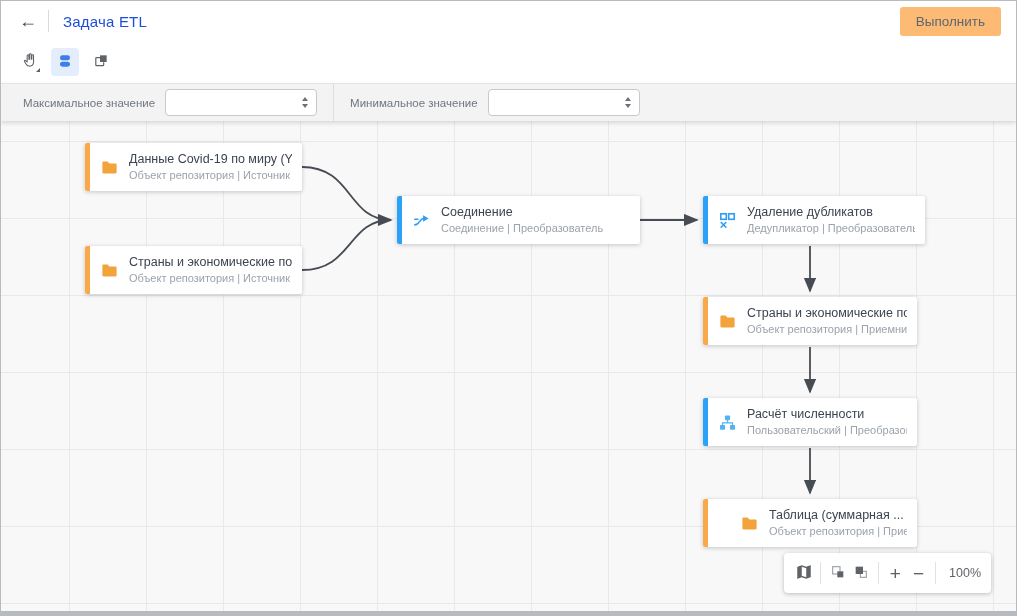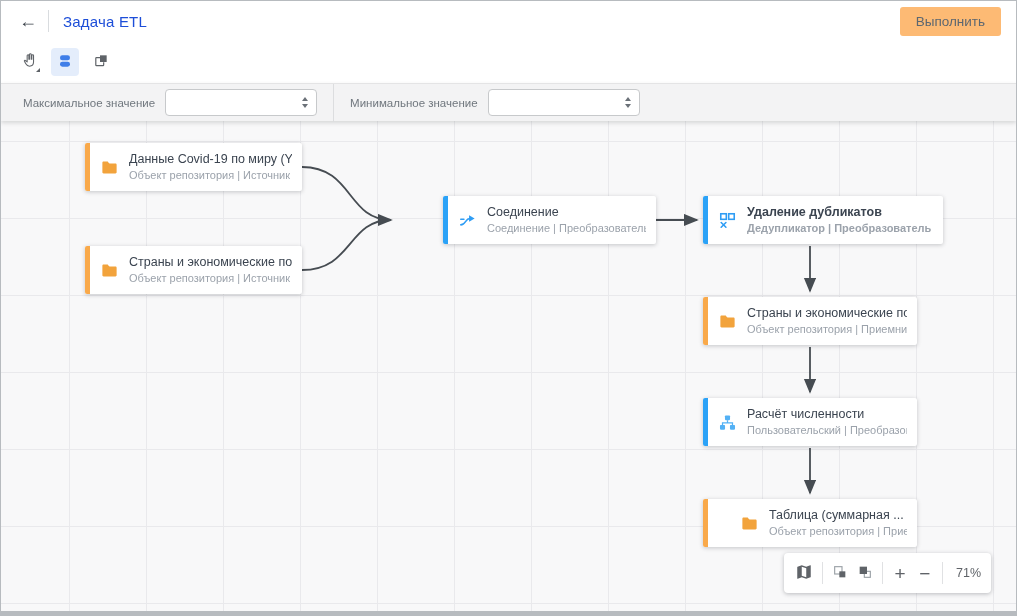--- a/index.html
+++ b/index.html
@@ -72,22 +72,22 @@
   }
   .node::before { content:""; position:absolute; left:0; top:0; bottom:0; width:5px; }
   .node.orange::before { background:#f9a94a; }
   .node.blue::before   { background:#2ba2f7; }
   .node-icon { flex:0 0 20px; height:20px; margin-right:10px; display:flex; align-items:center; justify-content:center; }
   .node-text { overflow:hidden; }
   .node-title { font-size:12.5px; color:#3b4450; line-height:17px; white-space:nowrap; overflow:hidden; }
   .node-subtitle { font-size:11px; color:#9ba2ab; line-height:15px; white-space:nowrap; overflow:hidden; }
   .n1 { left:84px;  top:22px;  }
   .n2 { left:84px;  top:125px; }
-  .n3 { left:396px; top:75px;  width:213px;margin-left:46px; }
-  .n4 { left:702px; top:75px;  width:240px;font-weight:bold; }
+  .n3 { left:396px; top:75px;  width:243px; }
+  .n4 { left:702px; top:75px;  width:222px; }
   .n5 { left:702px; top:176px; width:214px; }
   .n6 { left:702px; top:277px; width:214px; }
   .n7 { left:702px; top:378px; width:214px;padding-left:36px; }
   
   .zoom-bar {
     position:absolute; left:783px; top:432px; width:207px; height:40px;
     background:#fff; border-radius:4px; box-shadow:0 1px 4px rgba(40,44,52,.3);
     display:flex; align-items:center; padding:0 10px; gap:4px;
   }
   .zb-btn { border:none; background:none; width:26px; height:26px; display:flex; align-items:center; justify-content:center; cursor:pointer; color:#5f6368; padding:0; }
@@ -289,20 +289,20 @@
         </span>
       </button>
       <div class="zb-div"></div>
       <button class="zb-btn">
         <span class="zb-glyph">+</span>
       </button>
       <button class="zb-btn">
         <span class="zb-glyph">−</span>
       </button>
       <div class="zb-div"></div>
-      <span class="zoom-level">71%</span>
+      <span class="zoom-level">100%</span>
     </div>
 
   </div>
 
   <div class="bottom-strip"></div>
 
 </div>
 
 </body></html>

